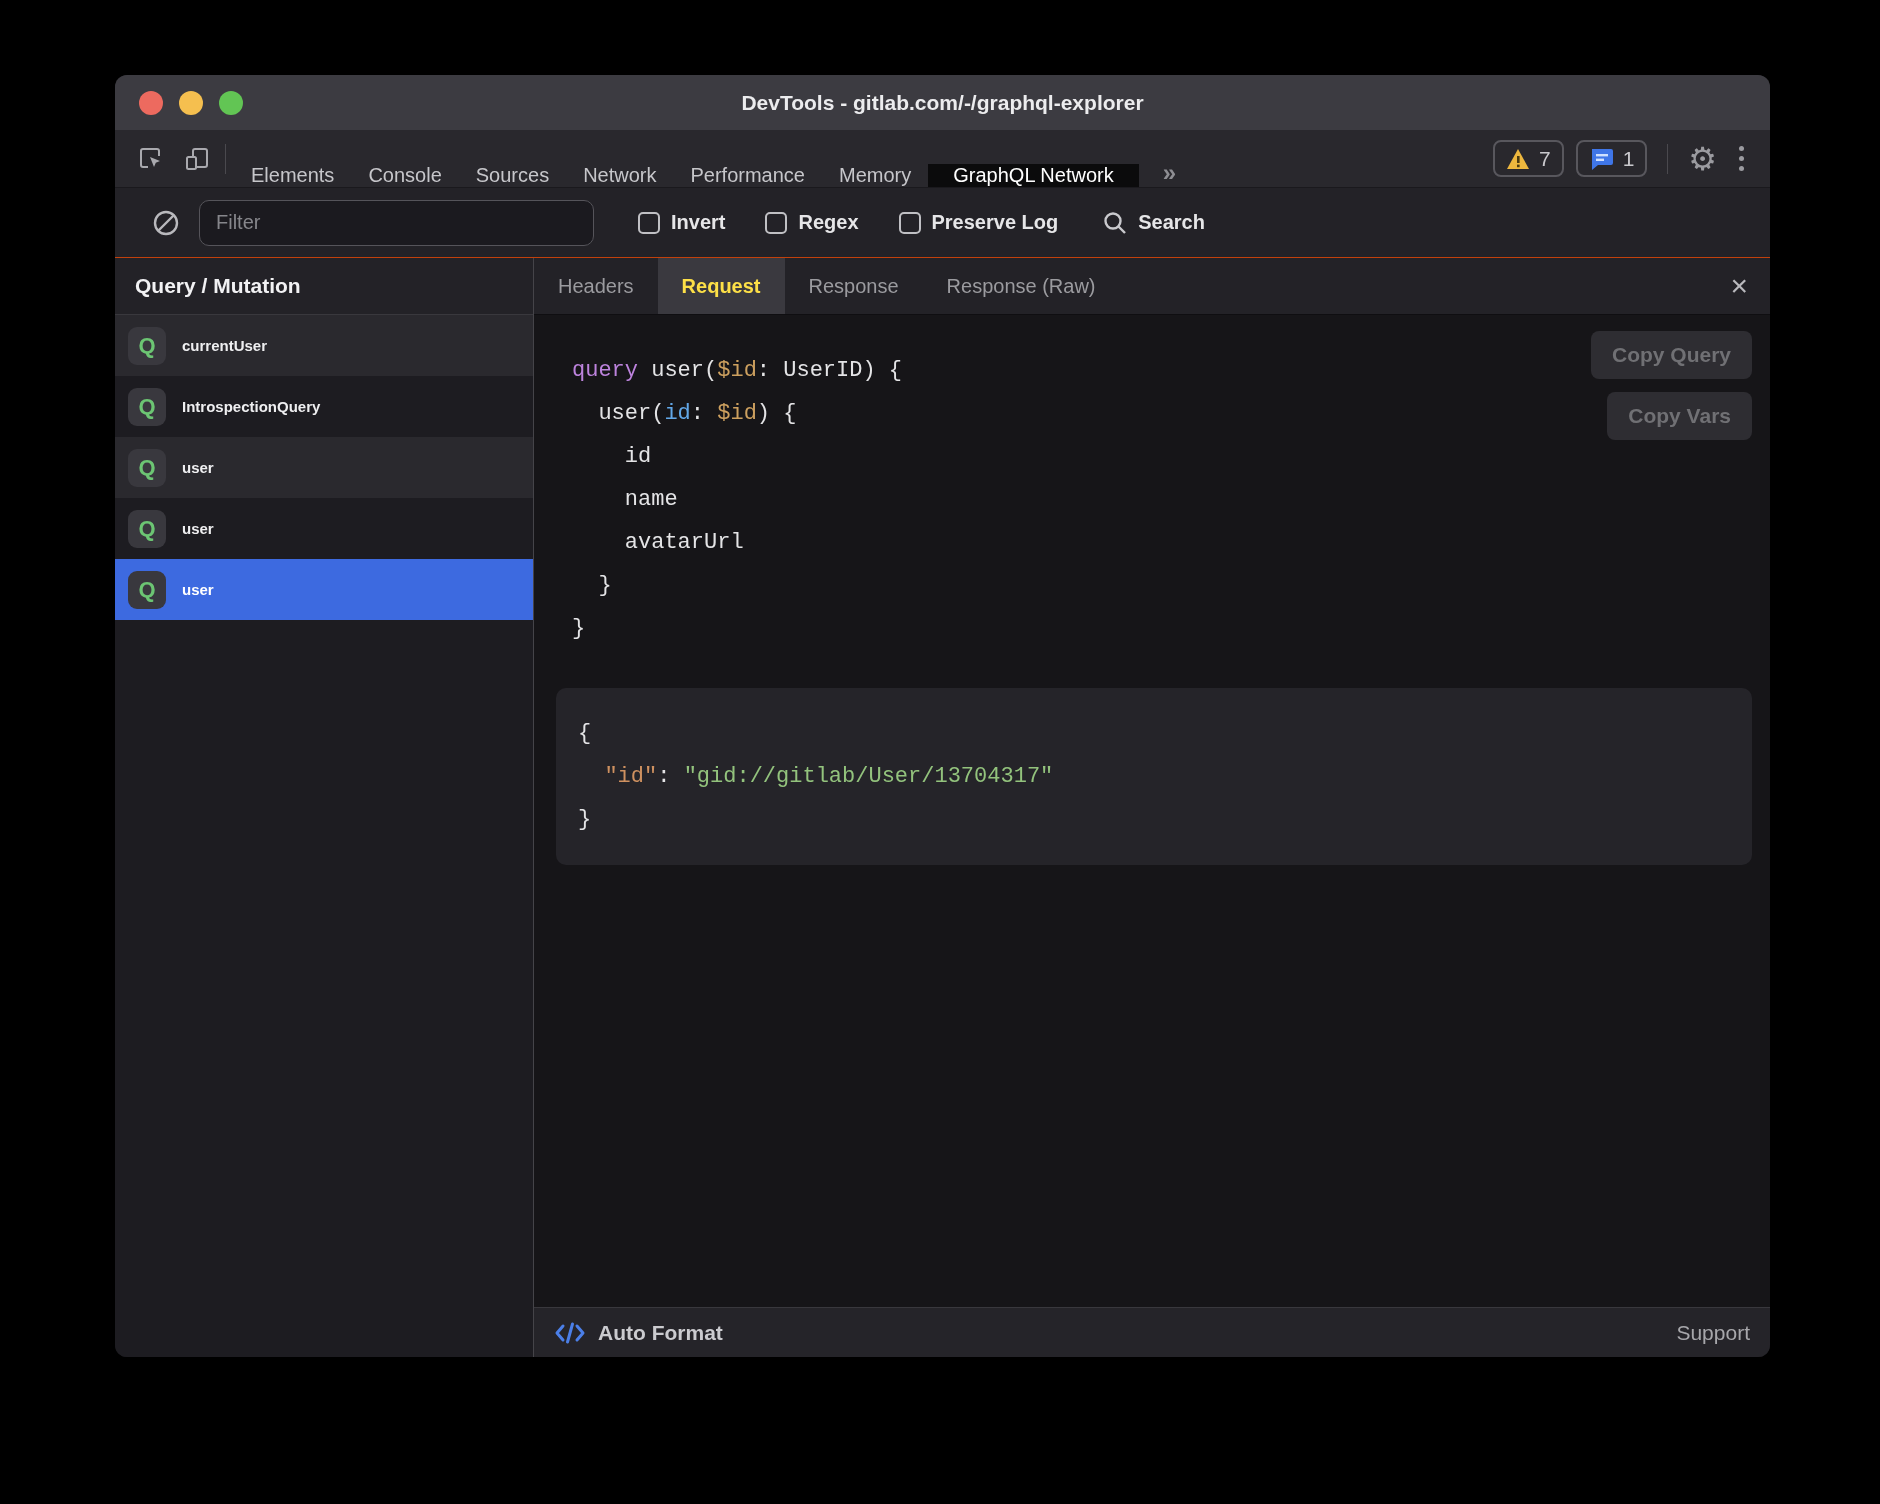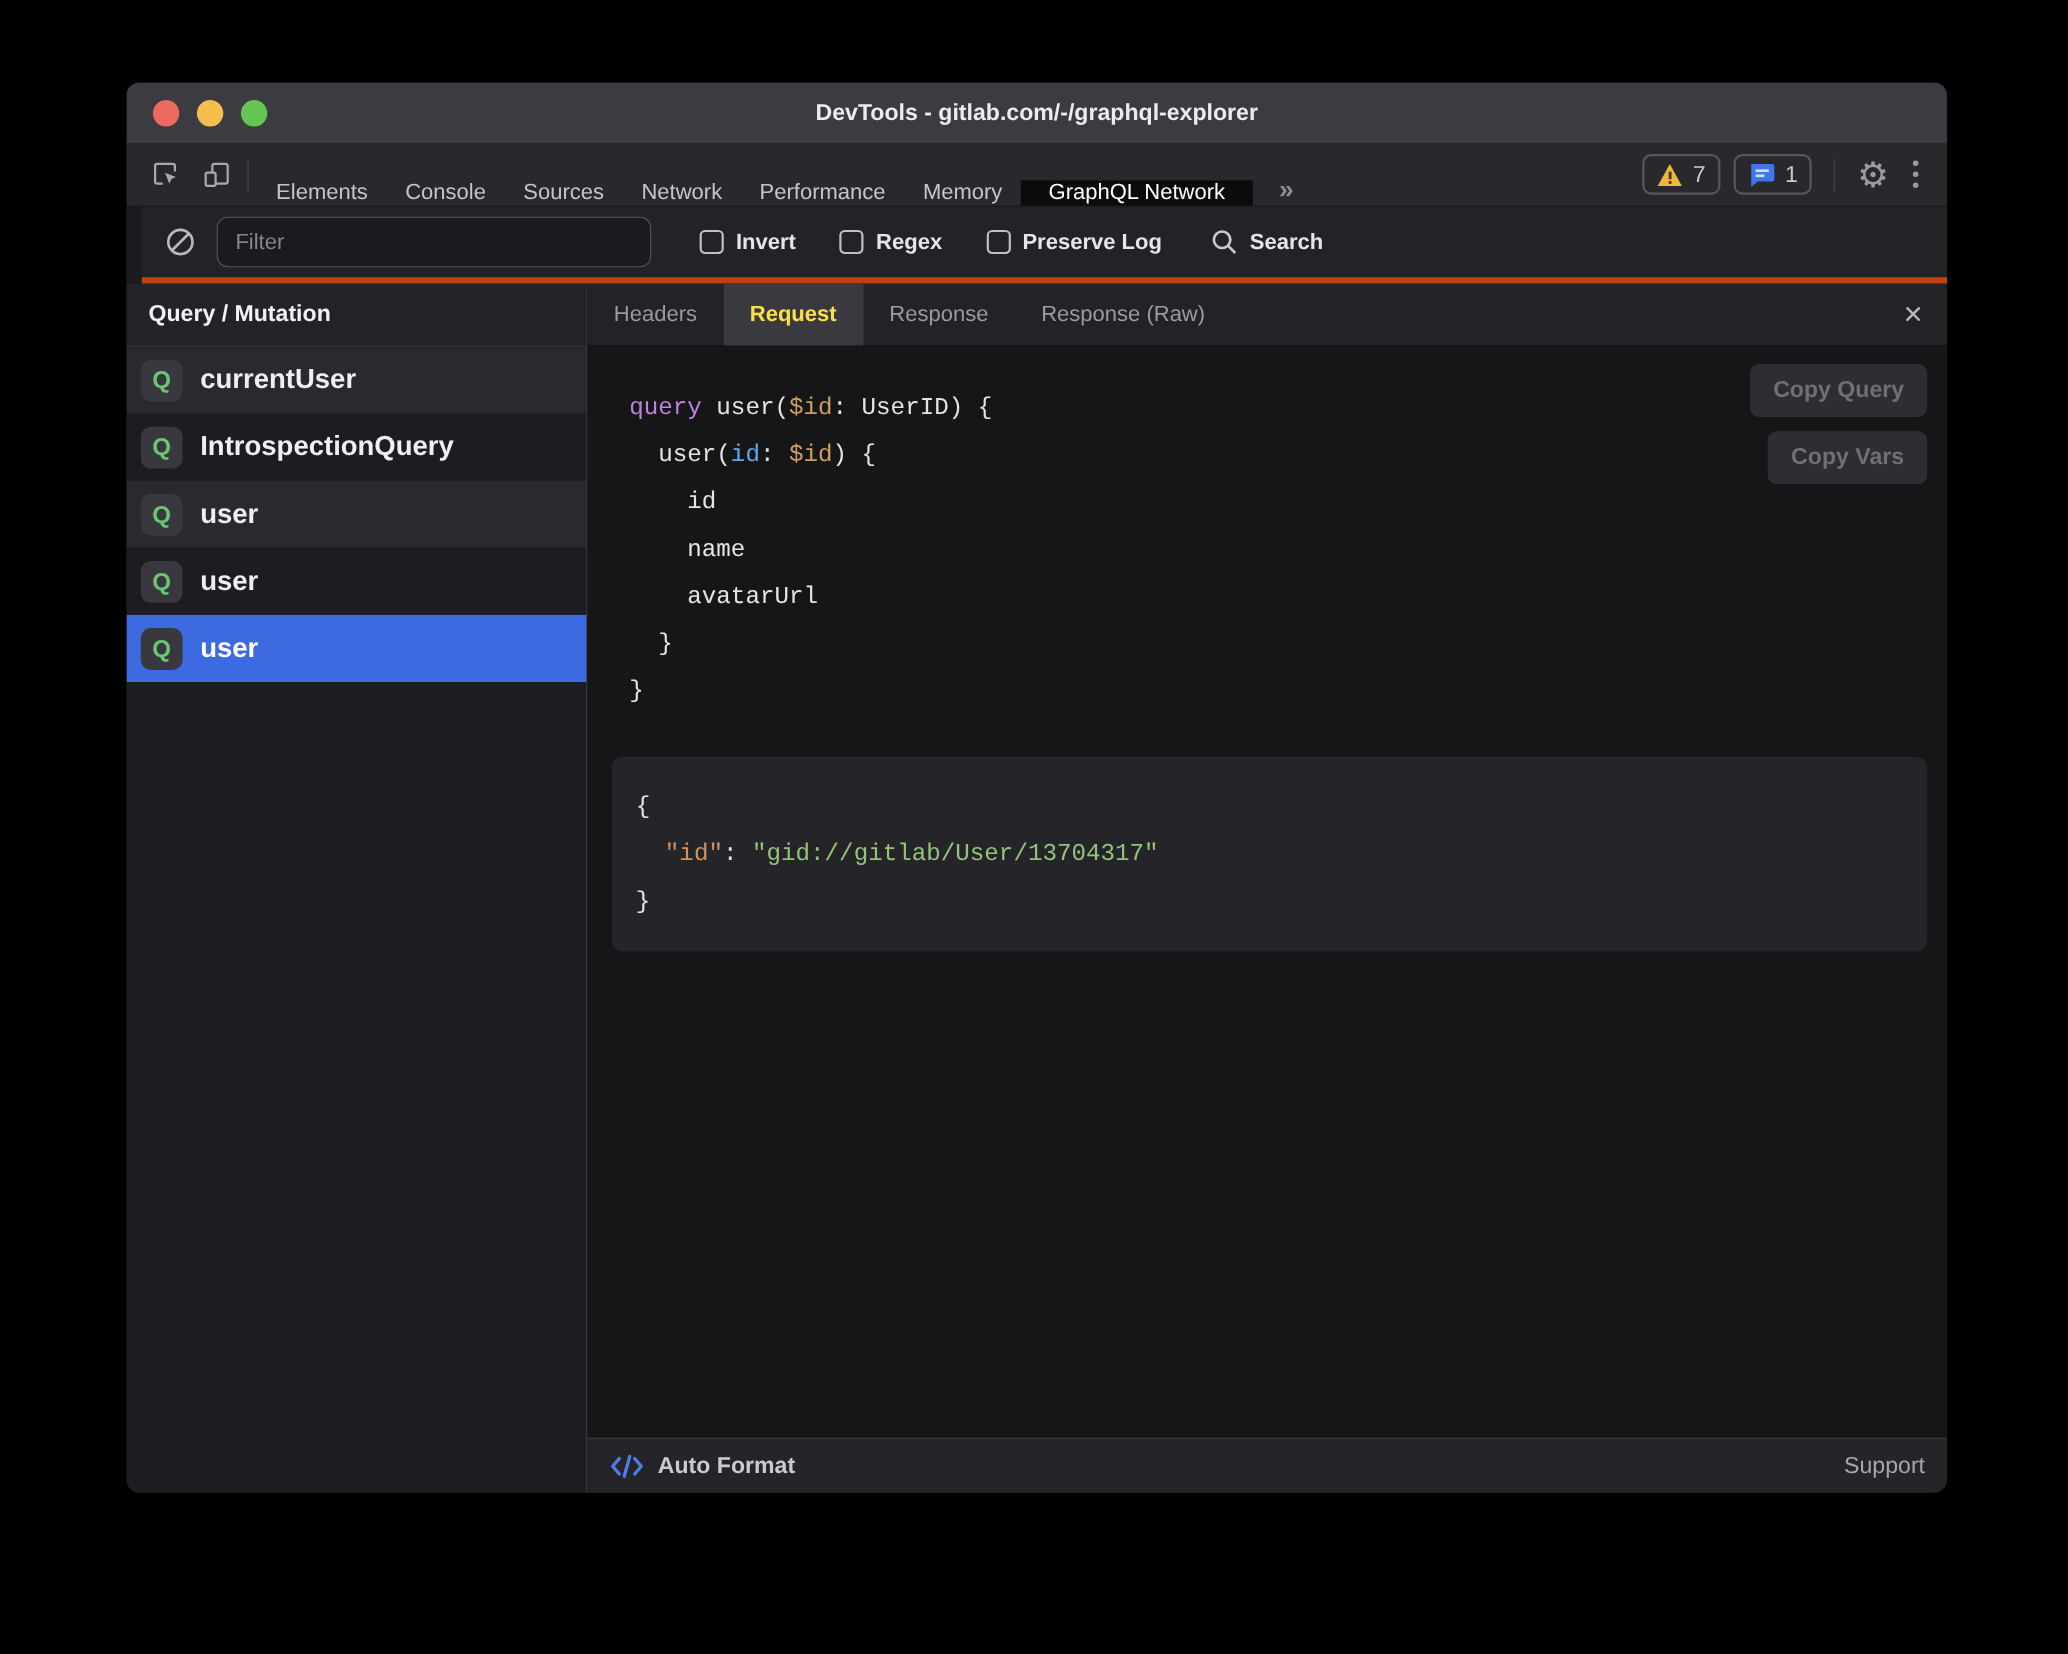--- a/index.html
+++ b/index.html
@@ -27,41 +27,41 @@
   .main-tab { display:flex; align-items:center; padding:0 17px; color:#c6c6ca; font-size:20px; cursor:pointer; }
   .main-tab.active { background:#0b0b0c; color:#ffffff; padding:0 25px; }
   .more-chevron { display:flex; align-items:center; padding:0 24px; color:#8e8e93; font-size:24px; font-weight:bold; cursor:pointer; }
   .toolbar-right { margin-left:auto; display:flex; align-items:center; gap:12px; padding-right:16px; }
   .badge { display:flex; align-items:center; gap:9px; border:2px solid #58575d; border-radius:8px; height:37px; padding:0 11px; color:#c9c9cd; font-size:21px; cursor:pointer; }
   .gear { font-size:32px; color:#9b9ba0; cursor:pointer; line-height:1; }
   .kebab { display:flex; flex-direction:column; gap:5px; padding:6px 10px; cursor:pointer; }
   .kebab i { width:5px; height:5px; border-radius:50%; background:#9b9ba0; }
 
   
-  .filterbar { height:70px; background:#232227; display:flex; align-items:center; padding-left:20px; flex:0 0 auto; border-bottom:6px solid #c2410c;margin-left:14px; }
+  .filterbar { height:70px; background:#232227; display:flex; align-items:center; padding-left:36px; flex:0 0 auto; border-bottom:1px solid #c2410c; }
   .block-icon { color:#b9b9bd; display:flex; align-items:center; }
   .filter-input { margin-left:18px; width:395px; height:46px; background:#1b1a1f; border:1px solid #55545a; border-radius:10px; color:#dadade; font-size:20px; padding:0 16px; outline:none; font-family:"Liberation Sans", sans-serif; }
   .filter-input::placeholder { color:#86868b; }
   .checks { display:flex; align-items:center; gap:40px; margin-left:44px; }
   .check { display:flex; align-items:center; gap:11px; cursor:pointer; }
   .box { width:22px; height:22px; border:2px solid #c0c0c4; border-radius:5px; background:transparent; }
   .check-label { color:#e6e6e8; font-size:20px; font-weight:bold; }
   .search-toggle { display:flex; align-items:center; gap:10px; margin-left:44px; cursor:pointer; color:#c9c9cd; }
   .search-label { color:#e6e6e8; font-size:20px; font-weight:bold; }
 
   
   .main { flex:1; display:flex; min-height:0; }
   .sidebar { width:419px; flex:0 0 auto; background:#1d1c21; border-right:1px solid #454449; display:flex; flex-direction:column; }
   .sidebar-header { height:57px; background:#232227; border-bottom:1px solid #39383d; display:flex; align-items:center; padding-left:20px; color:#f2f2f4; font-size:21px; font-weight:bold; flex:0 0 auto; }
   .srow { height:61px; display:flex; align-items:center; padding-left:13px; gap:16px; cursor:pointer; flex:0 0 auto; }
   .srow.odd { background:#2a292e; }
   .srow.even { background:#1d1c21; }
   .srow.selected { background:#3d6ae0; }
   .qbadge { width:38px; height:38px; border-radius:9px; background:#39383e; display:flex; align-items:center; justify-content:center; color:#6cc573; font-size:22px; font-weight:bold; flex:0 0 auto; }
-  .srow-label { color:#efeff1; font-size:25px; font-weight:bold; }
+  .srow-label { color:#efeff1; font-size:15px; font-weight:bold; }
   .srow.selected .srow-label { color:#ffffff; }
 
   
   .panel { flex:1; display:flex; flex-direction:column; min-width:0; background:#161518; }
   .panel-tabs { height:57px; background:#232227; border-bottom:1px solid #0f0e11; display:flex; align-items:stretch; flex:0 0 auto; }
   .ptab { display:flex; align-items:center; padding:0 24px; color:#9b9b9f; font-size:20px; cursor:pointer; }
   .ptab.active { background:#3a393f; color:#fde047; font-weight:bold; }
   .panel-close { margin-left:auto; display:flex; align-items:center; padding:0 22px; color:#b9b9bd; font-size:30px; cursor:pointer; }
 
   .panel-content { flex:1; position:relative; padding:30px 18px 0 22px; overflow:hidden; }

